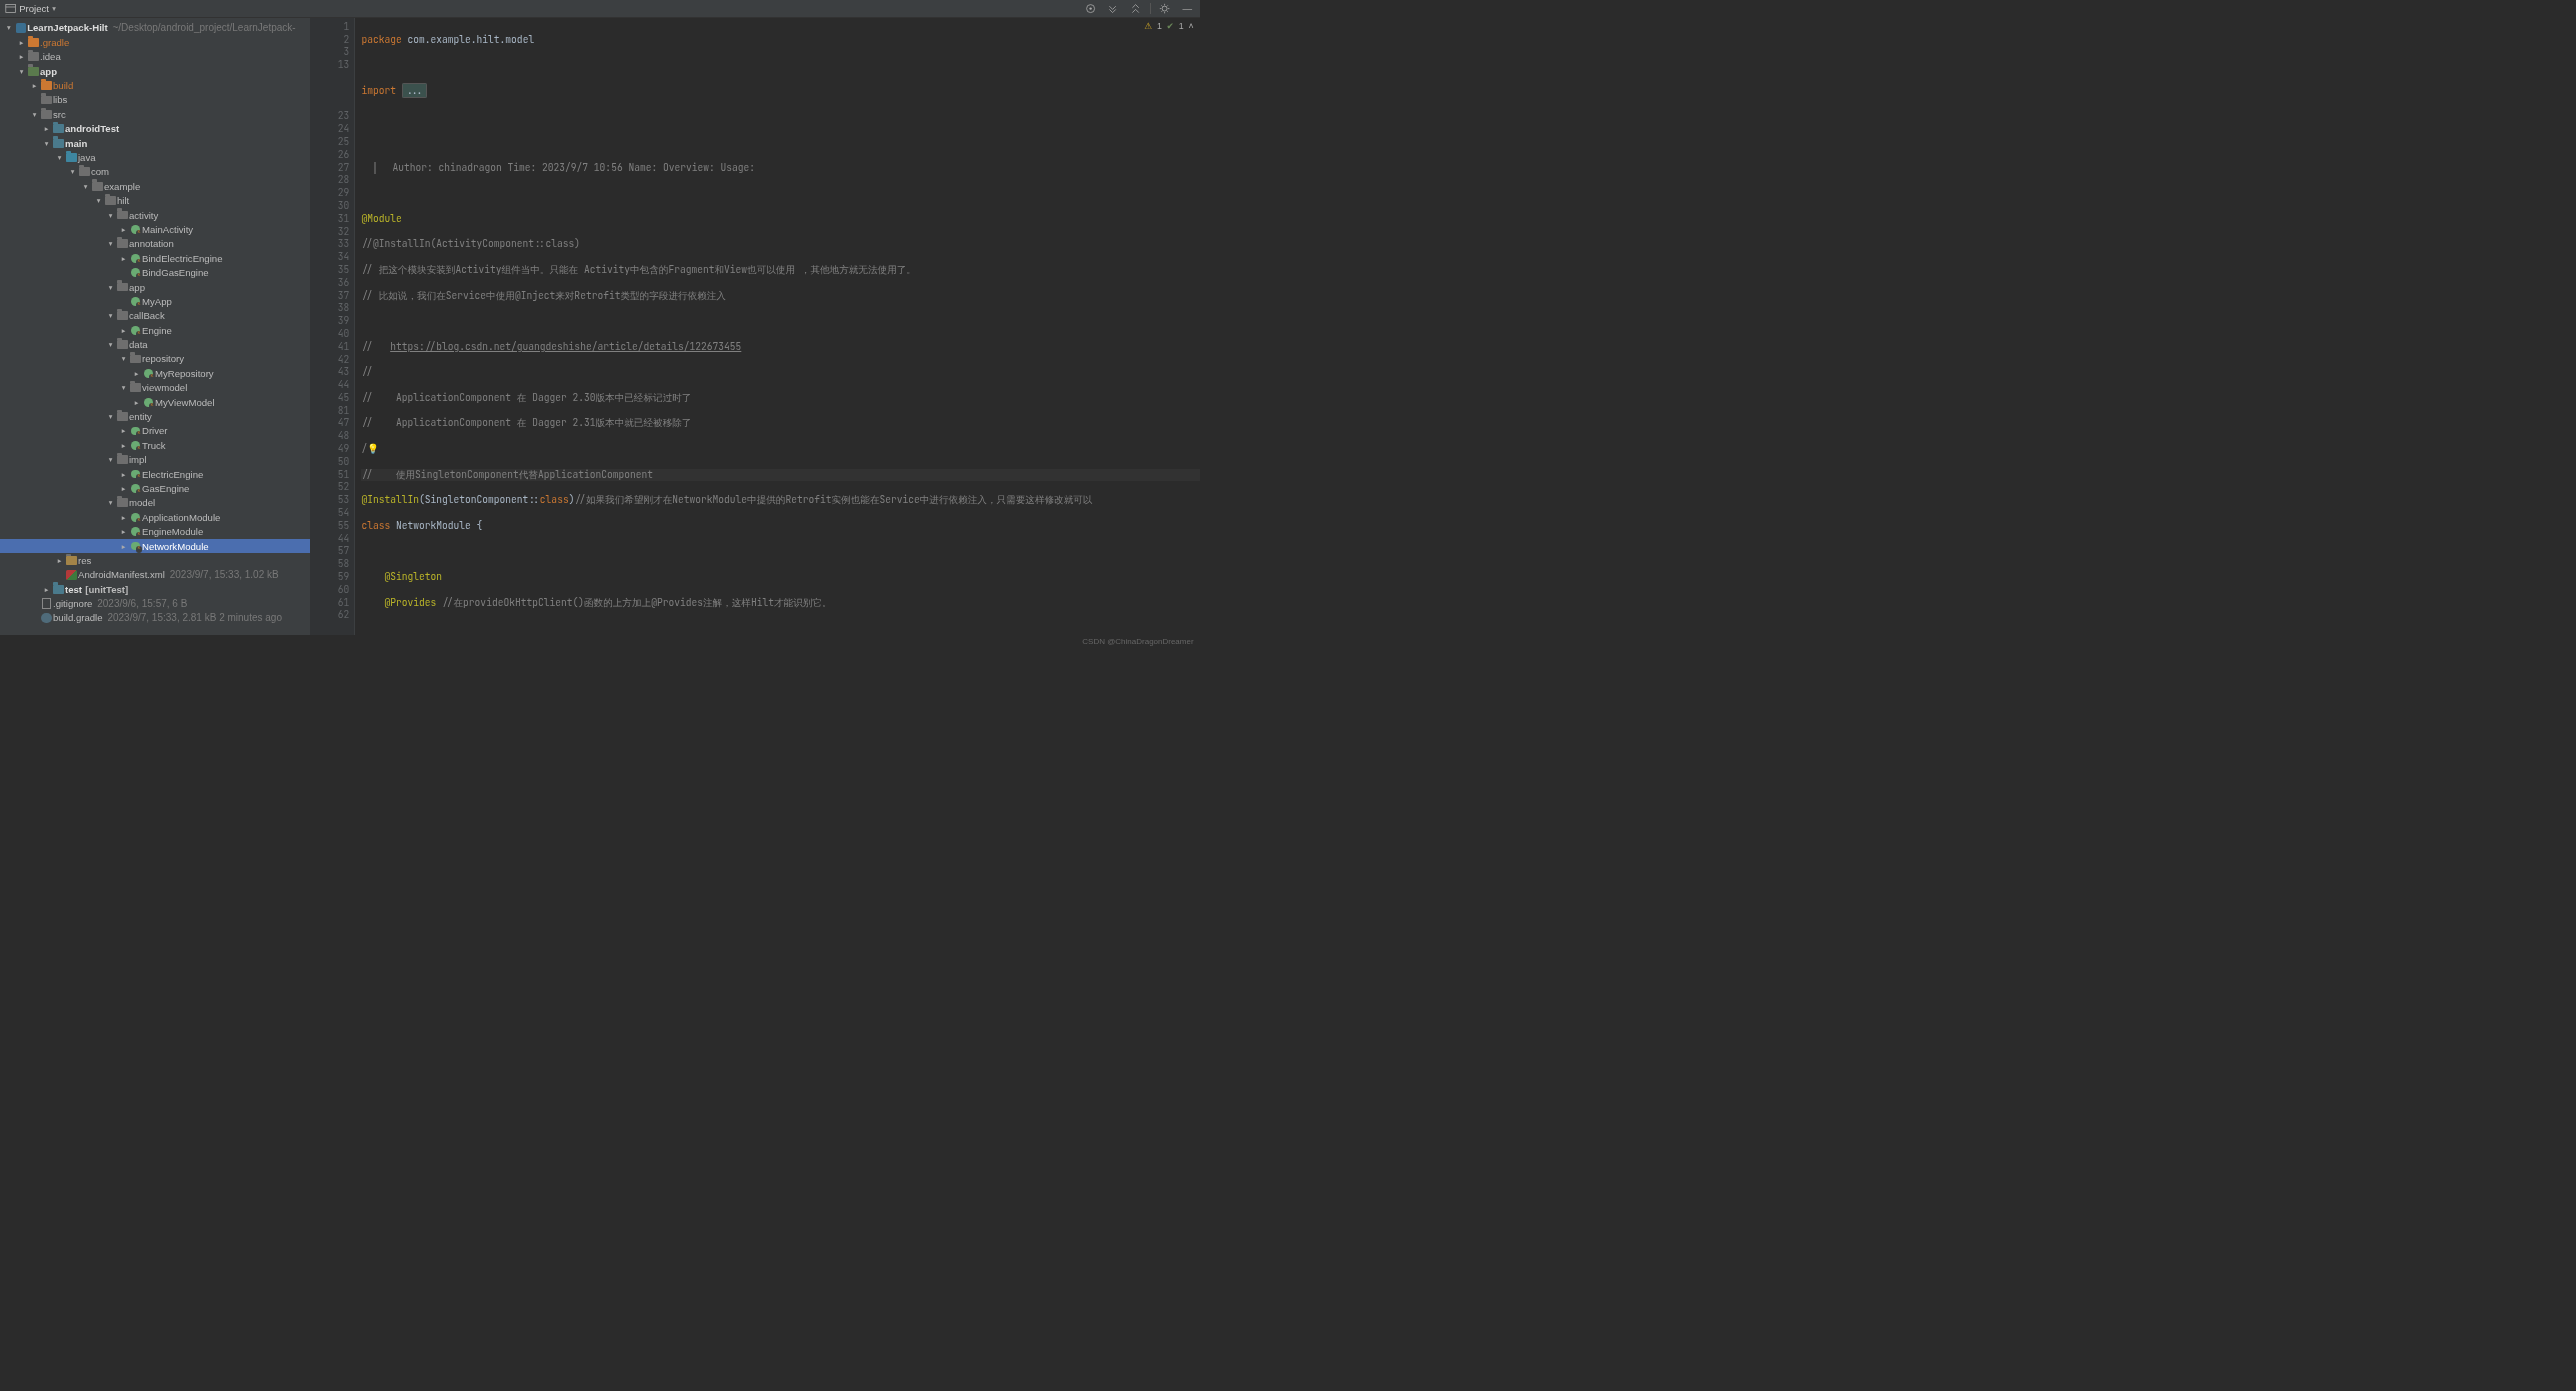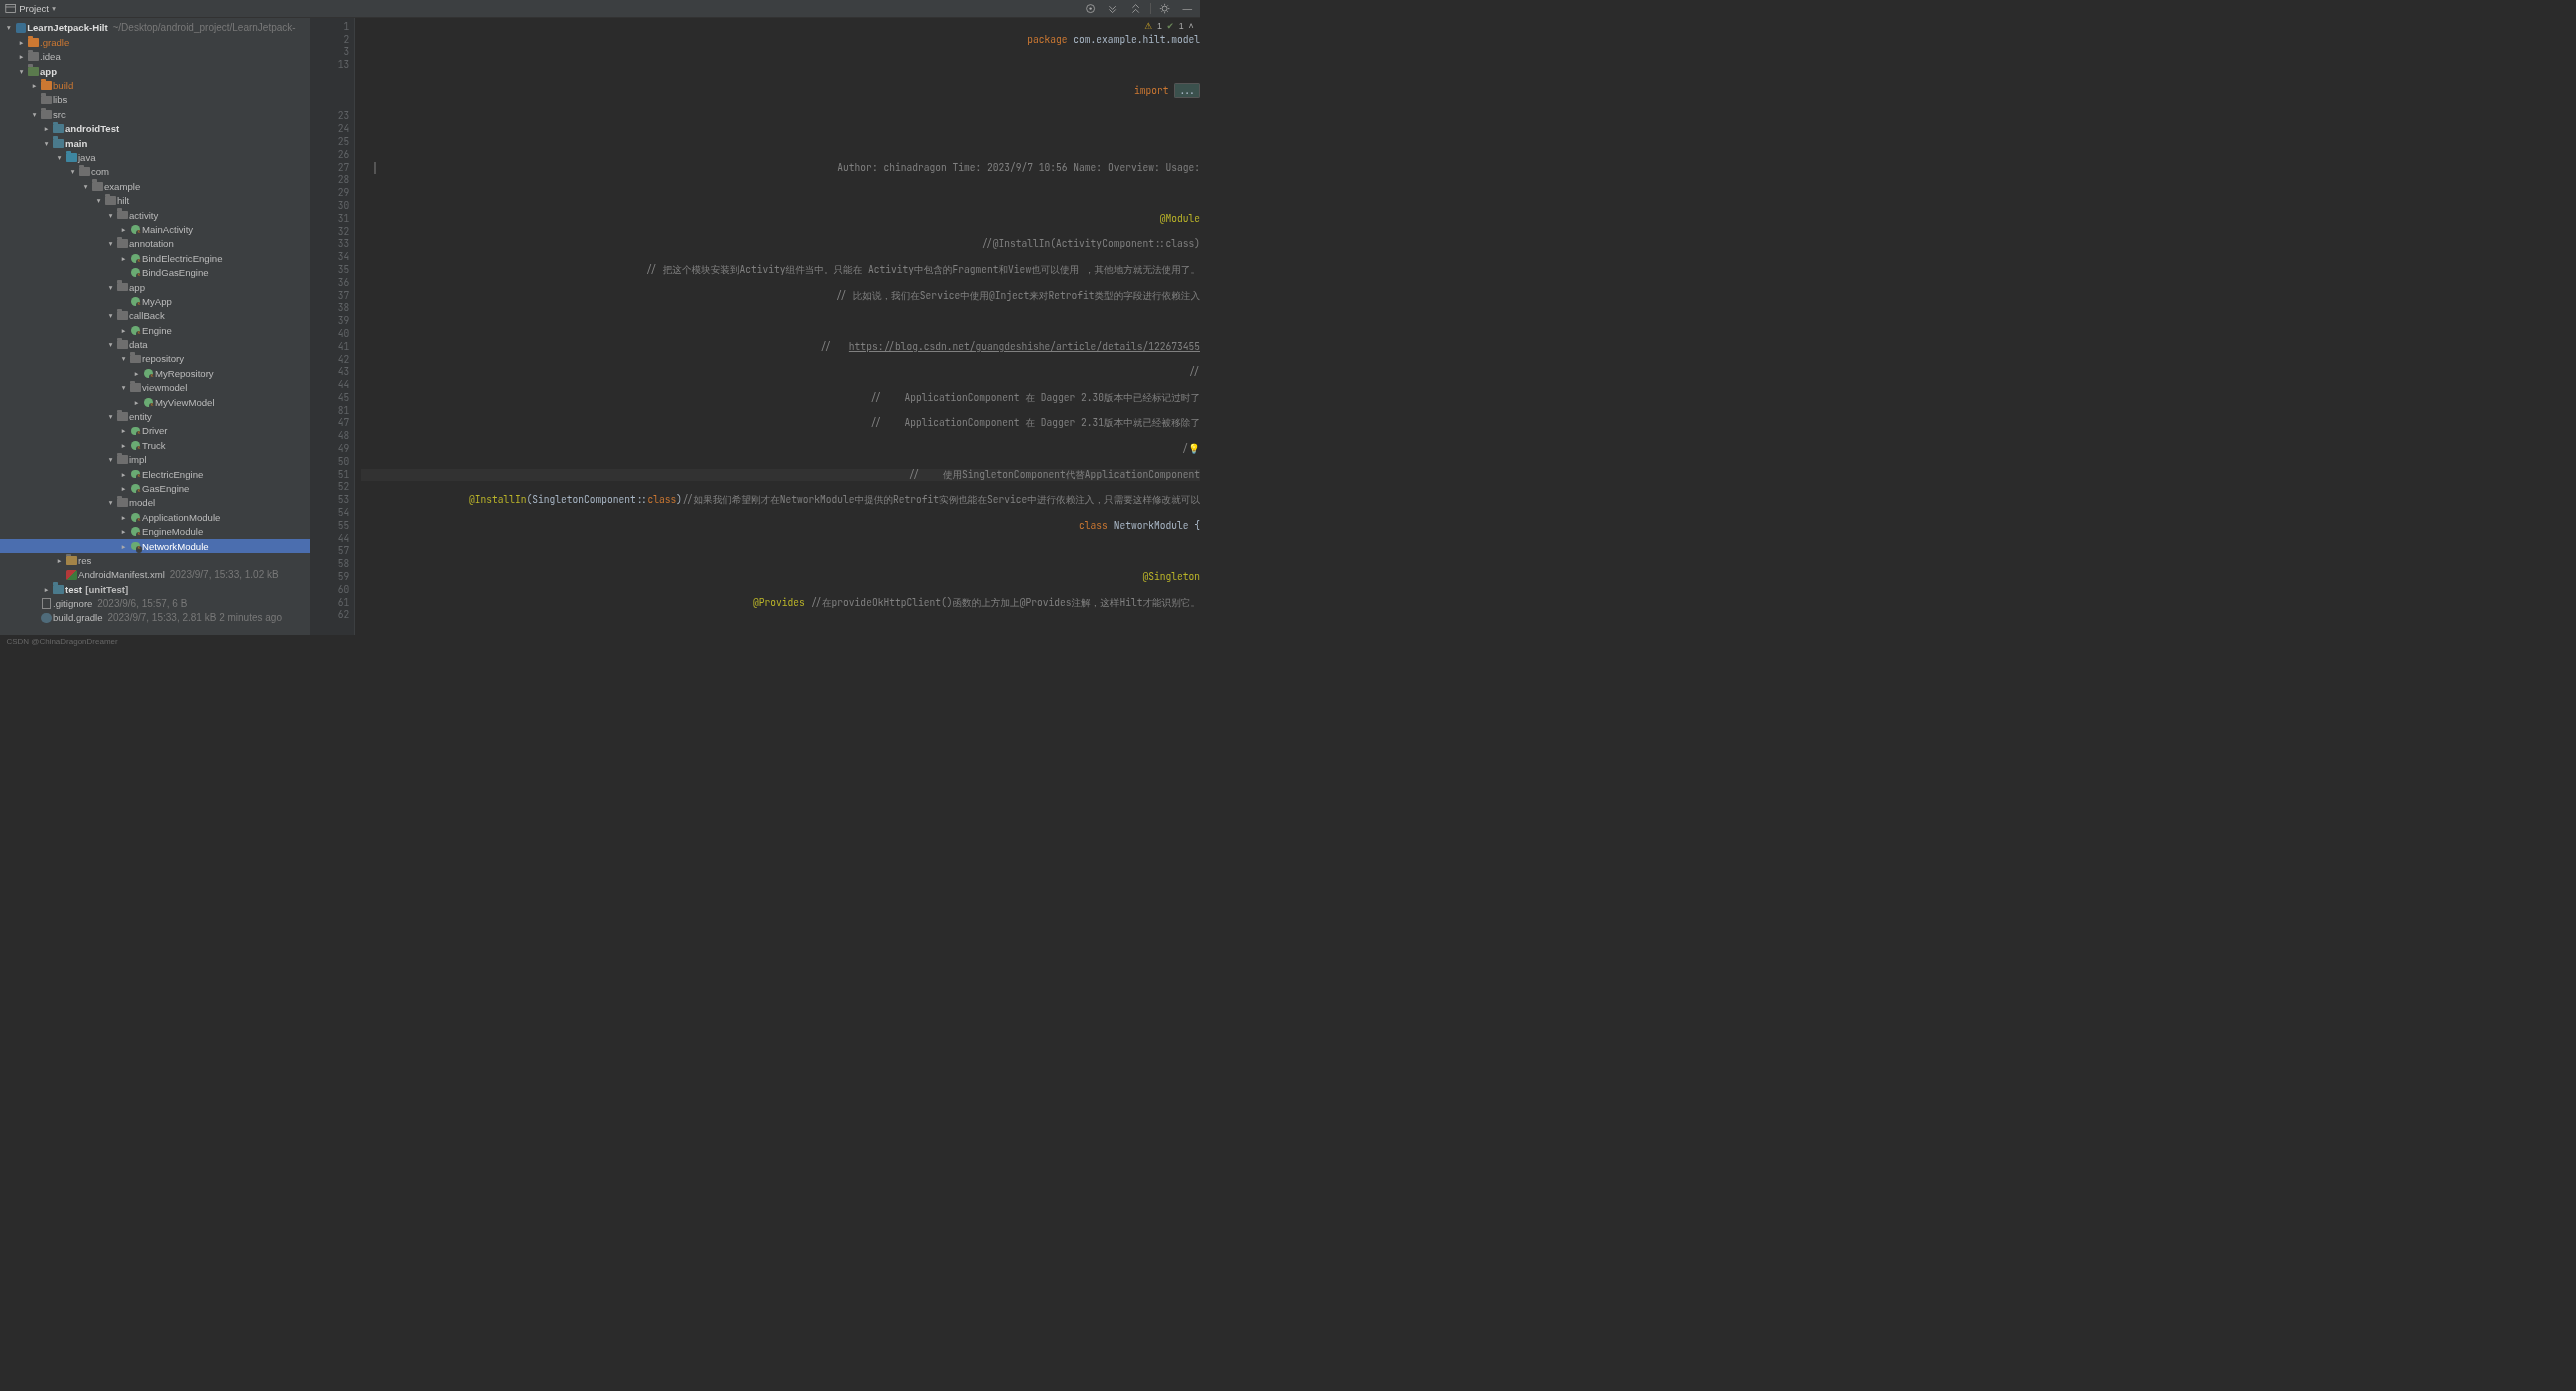--- a/index.html
+++ b/index.html
@@ -38,37 +38,37 @@
 .editor { flex:1; display:flex; flex-direction:column; background:#2b2b2b; }
 .tabs { height:18.4px; background:#3c3f41; display:flex; align-items:flex-end;}
 .tab { height:18.4px; background:#515658; display:flex; align-items:center; padding:0 6.4px; gap:4.8px; border-right:0.8px solid #323232; font-size:9.6px; color:#bbb; position:relative;}
 .tab.active { background:#4e5254; color:#ddd; border-bottom:1.6px solid #4e5254;}
 .tab .close { color:#888; cursor:pointer; font-size:8.8px;}
 .editor-body { flex:1; display:flex; overflow:auto; position:relative;}
 .gutter { width:45px; background:#313335; border-right:0.8px solid #3c3f41; display:flex; }
 .linenos { flex:1; padding:3.2px 4.8px 3.2px 0; color:#606366; font-family: "JetBrains Mono","Consolas",monospace; font-size:9.6px; text-align:right;}
 .linenos div { height:12.8px; line-height:12.8px;}
 .marker-col { width:12.8px; padding-top:3.2px;}
-.code { flex:1; padding:3.2px 0 3.2px 6.4px; font-family:"JetBrains Mono","Consolas",monospace; font-size:9.6px; line-height:12.8px; white-space:pre; position:relative;text-align:right;}
+.code { flex:1; padding:3.2px 0 3.2px 6.4px; font-family:"JetBrains Mono","Consolas",monospace; font-size:9.6px; line-height:12.8px; white-space:pre; position:relative;}
 .code .line { height:12.8px; }
 .code .line.hl { background:#323232; }
 .kw { color:#cc7832; }
 .ann { color:#bbb529; }
 .comm { color:#808080; }
 .type { color:#a9b7c6; }
 .bulb { color:#f0a030; }
 .fold-box{ background:#3b514d; color:#a9b7c6; padding:0 3.2px; border:0.8px solid #555; border-radius:1.6px;}
 .linkc { color:#808080; text-decoration:underline;}
 .doc-block { border-left:2.4px solid #555; margin-left:13px; padding-left:16px; height:12.8px; line-height:12.8px;}
 .cls { color:#a9b7c6; }
 .ident { color:#a9b7c6; }
 .status-right { position:absolute; right:6.4px; top:3.2px; font-size:8.8px; color:#aaa; display:flex; gap:4.8px; align-items:center;}
 .warn-ico { color:#c9a227;}
 .ok-ico { color:#6a8759;}
-.footer { height:12.8px; background:#2b2b2b; display:flex; align-items:center; padding:0 6.4px; font-size:8px; color:#666;}
+.footer { height:12.8px; background:#2b2b2b; display:flex; justify-content:flex-end; align-items:center; padding:0 6.4px; font-size:8px; color:#666;}
 svg { display:block;}
 </style>
 </head>
 <body>
 
 <div class="root">
  <div class="panel-header">
    <div class="title">
      <span>
           <svg width="11.2" height="11.2" viewBox="0 0 14 14">

